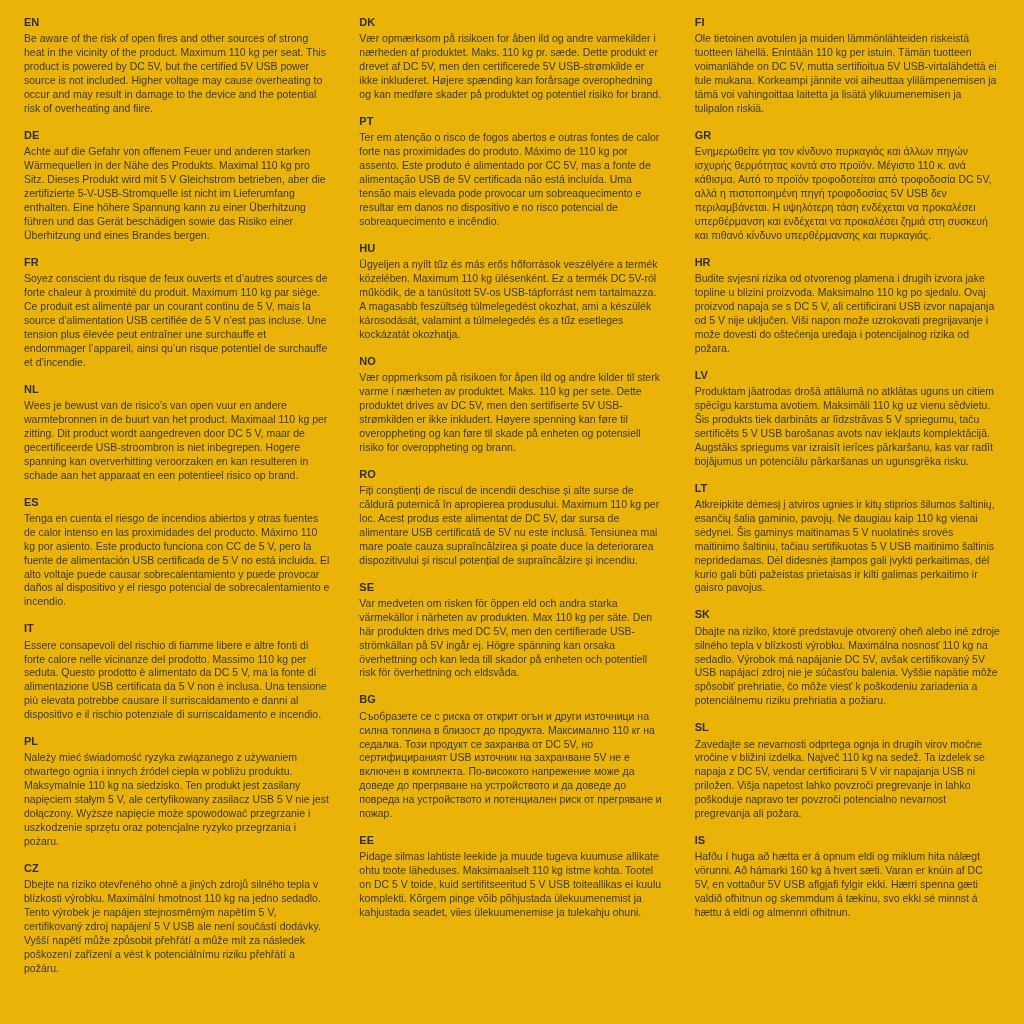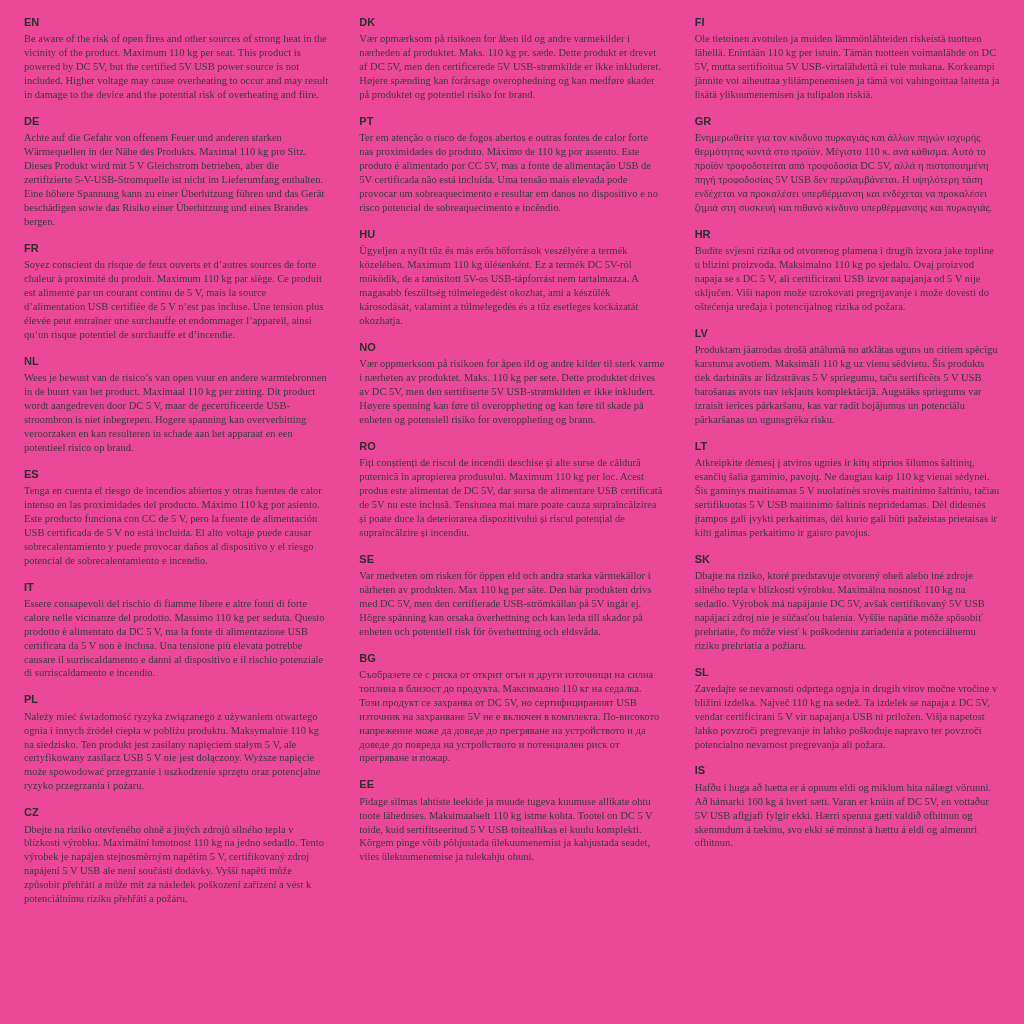--- a/index.html
+++ b/index.html
@@ -5,21 +5,21 @@
   html, body {
     margin: 0;
     padding: 0;
     background: #ffffff;
   }
   .page {
     width: 1024px;
     height: 1024px;
     box-sizing: border-box;
     padding: 16px 24px 16px 24px;
-    background: #ec4899;
+    background: #eab308;
     color: #3a3a3a;
     font-family: "Liberation Sans", sans-serif;
     display: grid;
     grid-template-columns: 1fr 1fr 1fr;
     column-gap: 30px;
     align-content: start;
     overflow: hidden;
   }
   .col {
     display: flex;
@@ -34,21 +34,20 @@
     line-height: 1.2;
     margin: 0 0 3px 0;
     color: #2e2e2e;
   }
   .lang-text {
     font-size: 10.5px;
     line-height: 1.33;
     margin: 0;
     color: #3a3a3a;
     text-align: left;
-    font-family: Liberation Serif, serif;
   }
 </style>
 </head>
 <body>
 
 <div class="page">
 
   <div class="col">
     <section class="lang-block">
       <h2 class="lang-code">EN</h2>

